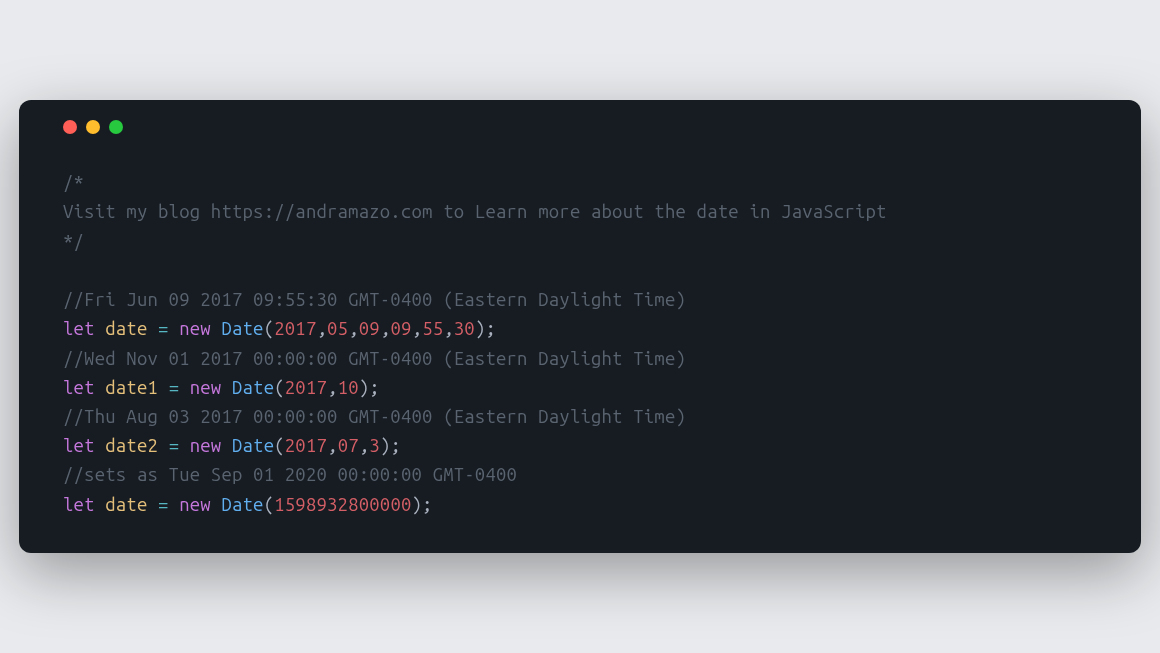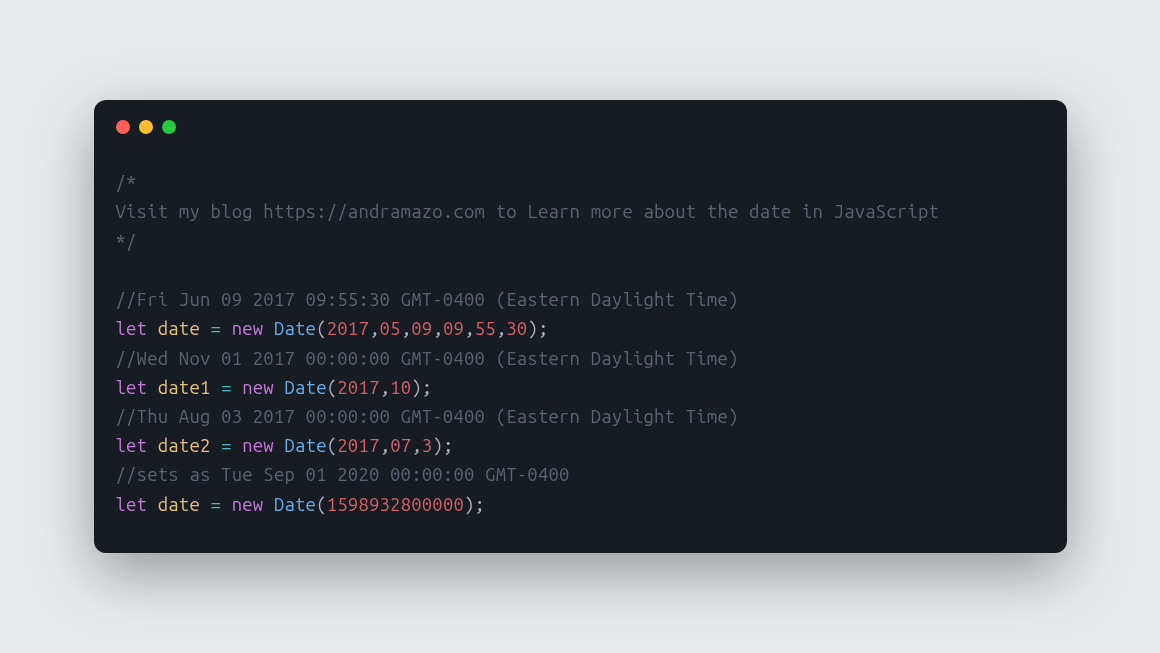--- a/index.html
+++ b/index.html
@@ -6,25 +6,26 @@
     body {
       width: 1160px;
       height: 653px;
       background: #e8eaed;
       display: flex;
       align-items: center;
       justify-content: center;
       font-family: "SF Mono", "Monaco", "Menlo", "Consolas", "Ubuntu Mono", monospace;
     }
     .window {
-      width: 973px;
+      width: 1122px;
       background: #171c23;
       border-radius: 12px;
       box-shadow: 0 20px 60px rgba(0,0,0,0.35);
       overflow: hidden;
+      padding-left: 22px;
     }
     .titlebar {
       display: flex;
       gap: 9px;
       padding: 20px 22px 0 22px;
     }
     .traffic-light {
       width: 14px;
       height: 14px;
       border-radius: 50%;

